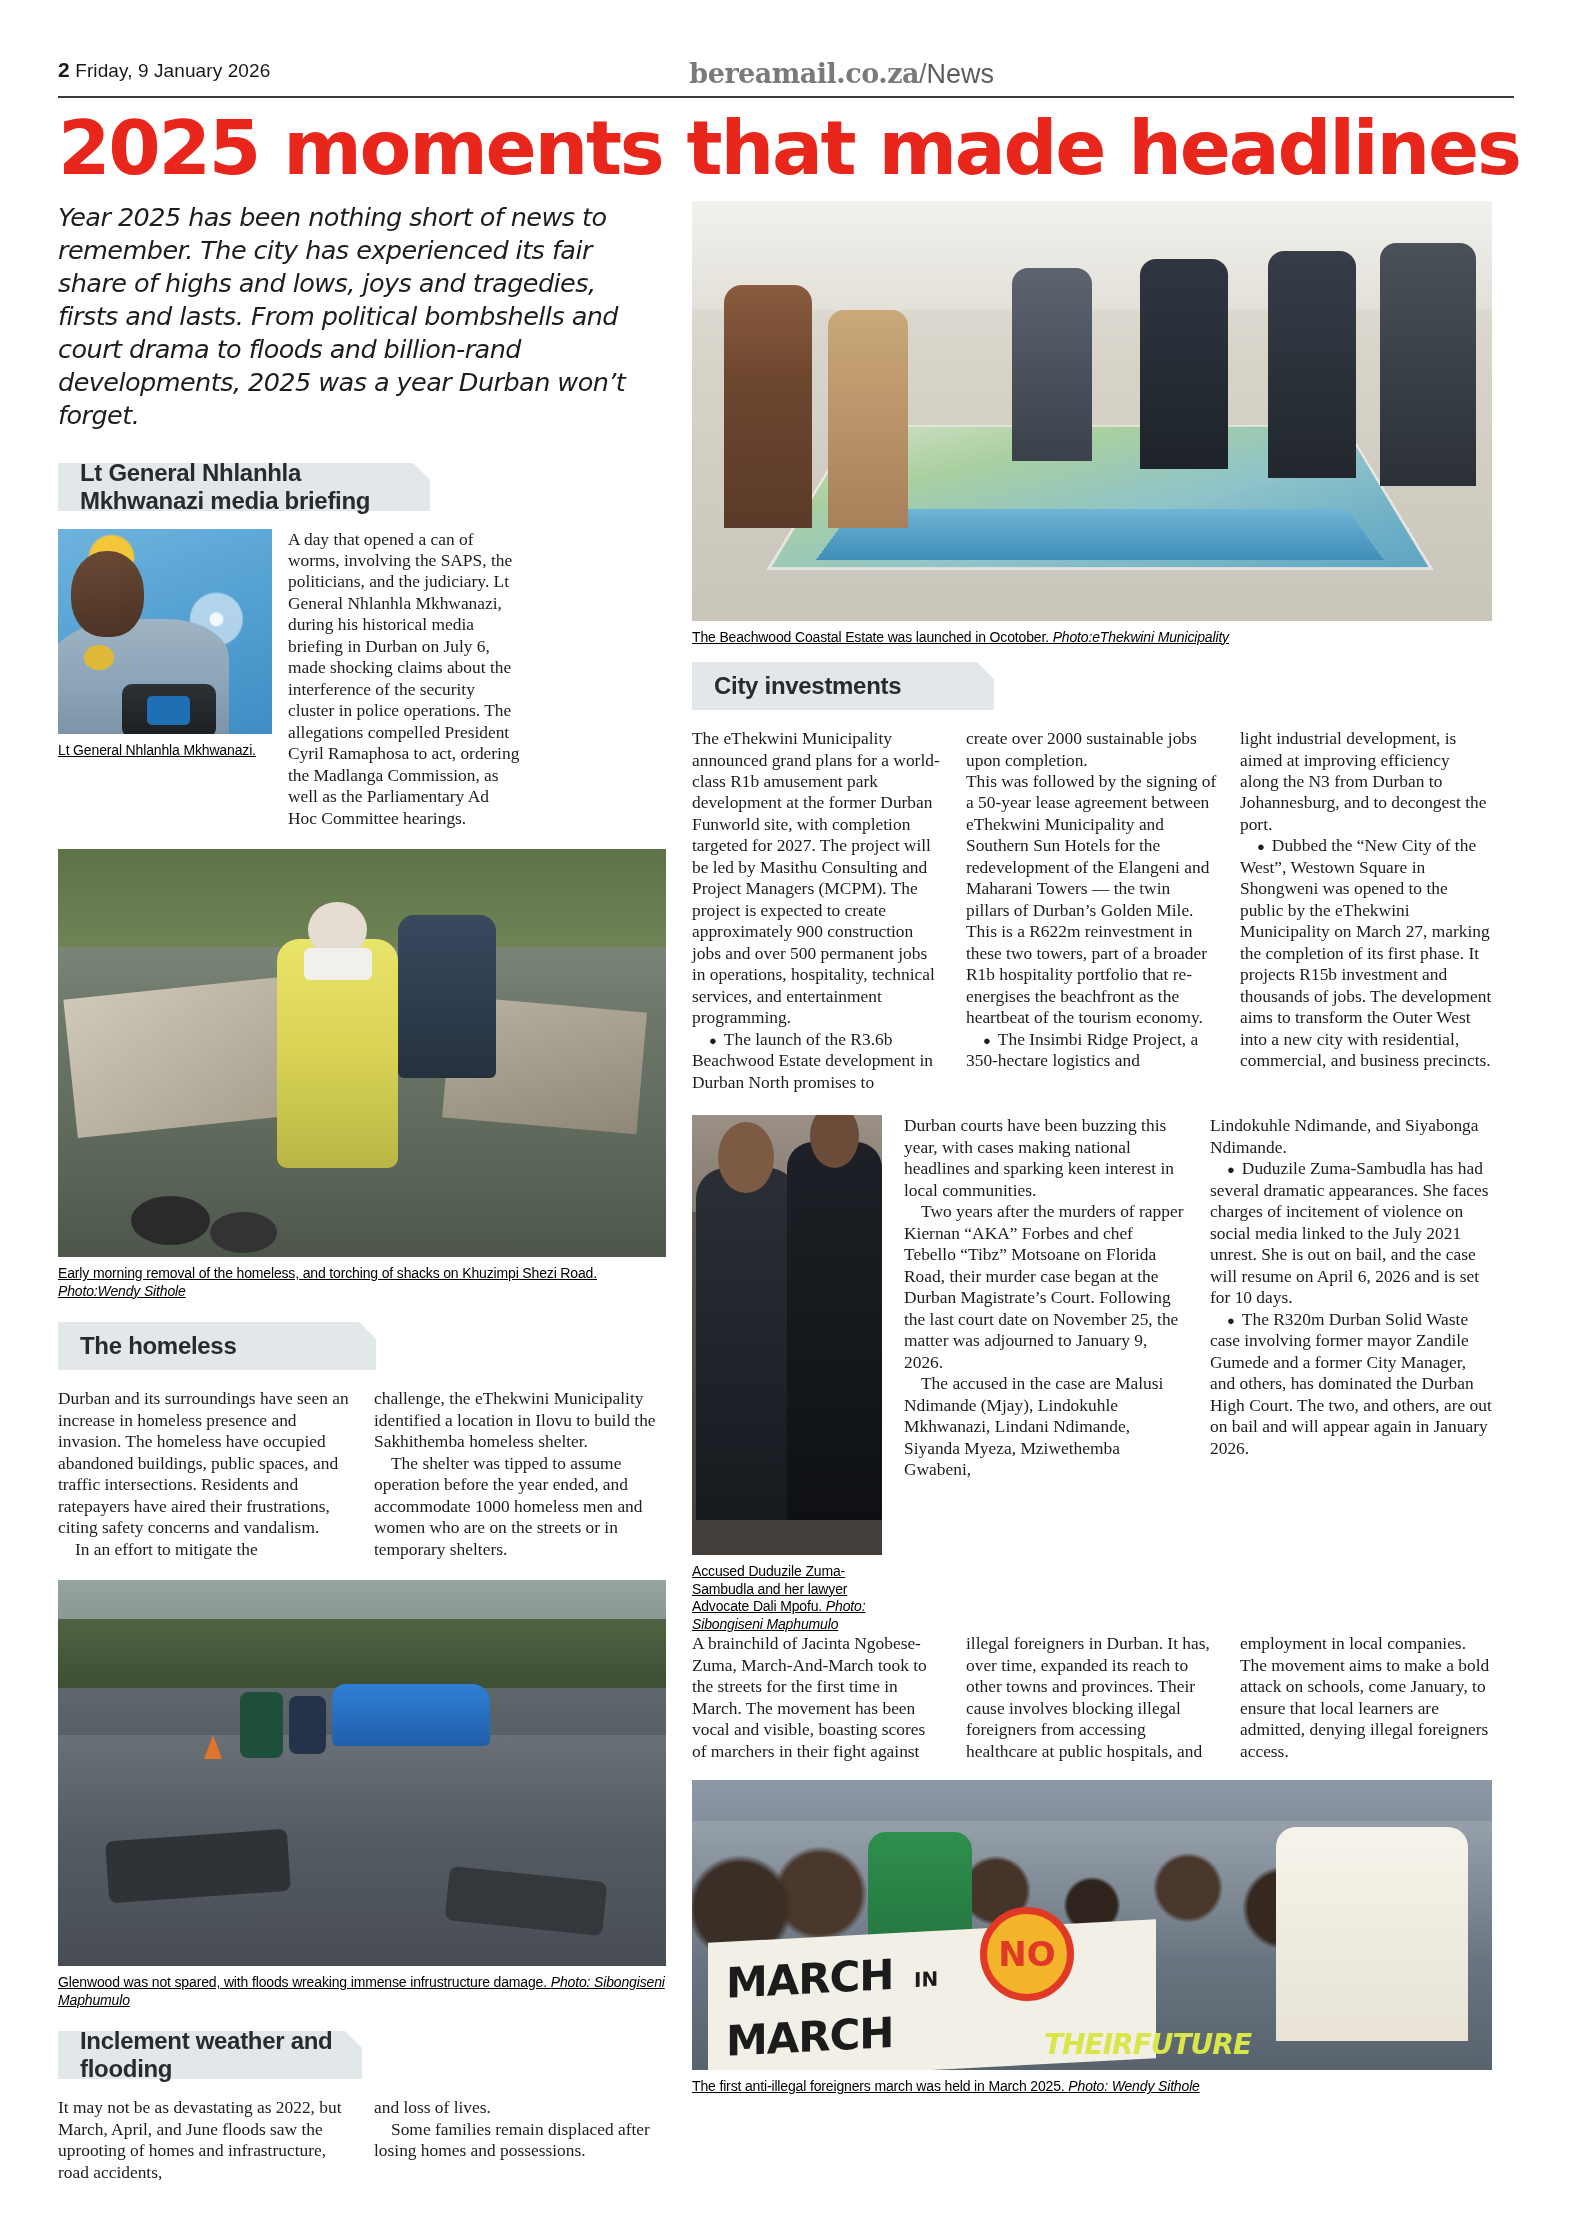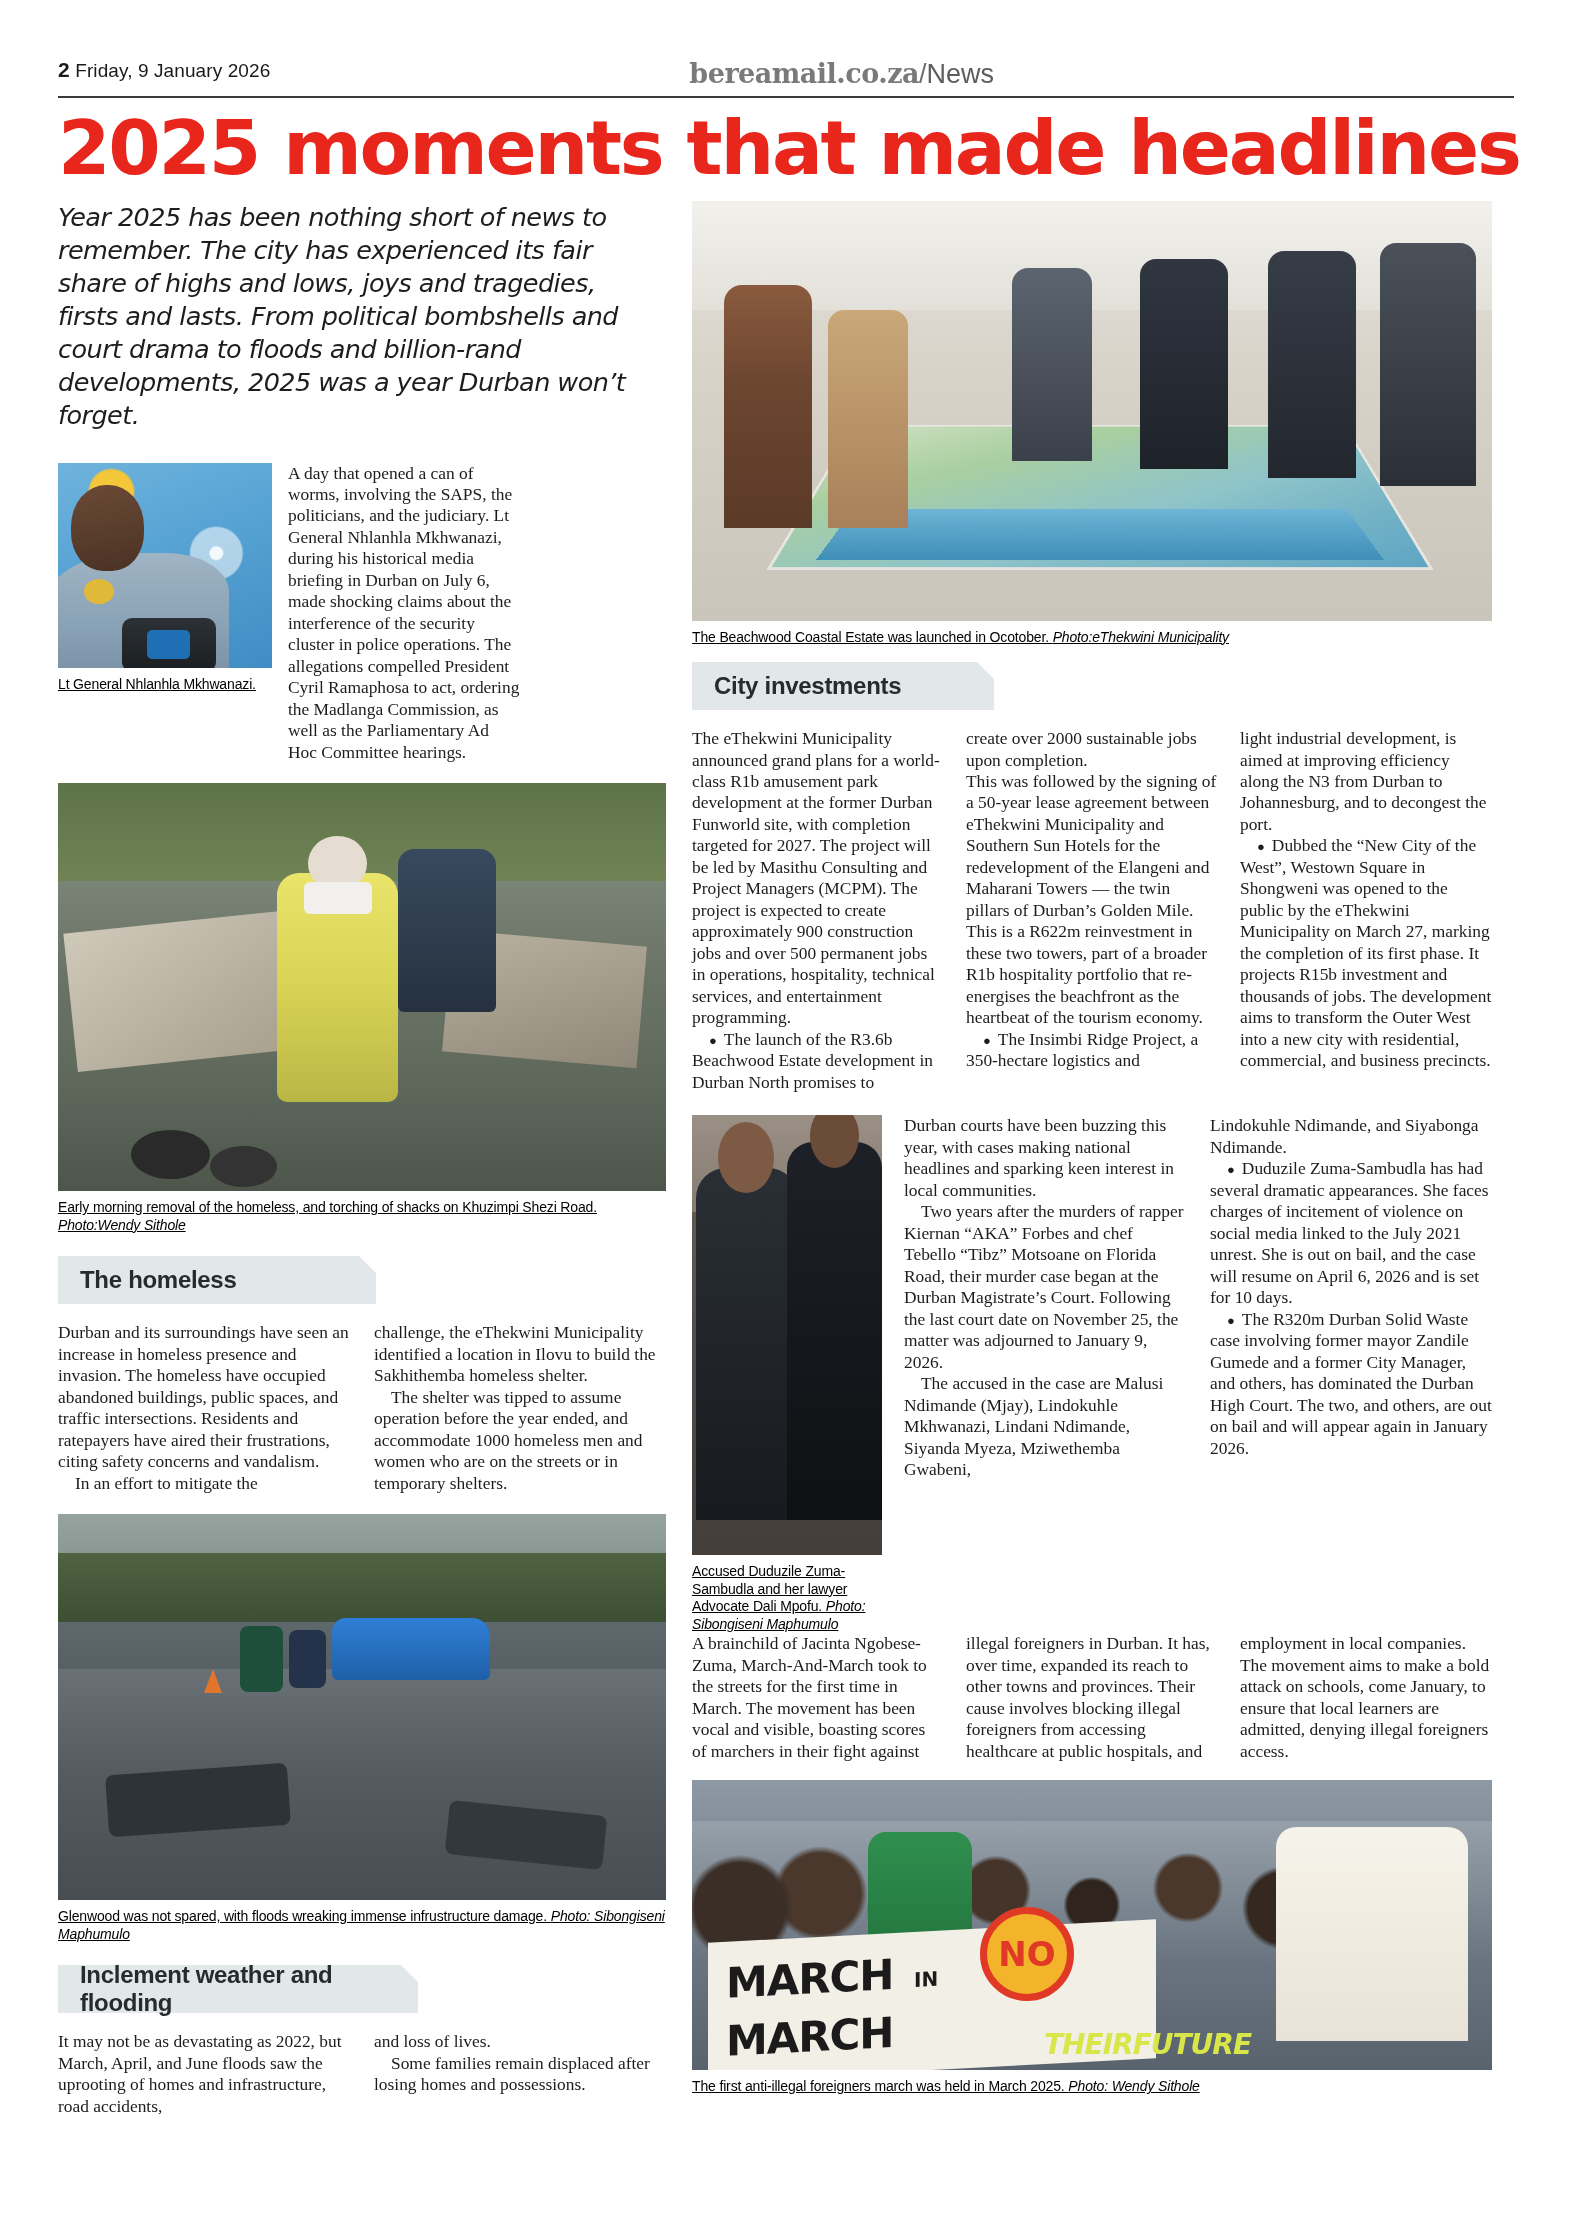--- a/index.html
+++ b/index.html
@@ -73,21 +73,21 @@
     letter-spacing:-.3px;
   }
   .flag::after {
     content:"";
     position:absolute; right:-0px; top:0;
     border-top:17px solid #ffffff;
     border-left:17px solid transparent;
   }
   .flag.w-left  { width:372px; }
   .flag.w-home  { width:318px; }
-  .flag.w-weather { width:360px; }
+  .flag.w-weather { width:304px; }
   .flag.w-city  { width:302px; }
   .flag.w-court { width:320px; margin-left:0; }
   .flag.w-march { width:300px; }
 
   
   .txt { font-family:"Liberation Serif", serif; font-size:17.4px; line-height:1.235; color:#1c1c1c; text-align:left; }
   .txt p { margin:0; }
   .txt p.ind { text-indent:17px; }
   .bullet::before { content:"\25CF"; font-size:13px; margin-right:7px; }
 
@@ -237,20 +237,23 @@
   </div>
 
   <div class="headline">2025 moments that made headlines</div>
 
   <div class="body-wrap">
 
     <div class="col-left">
 
       <div class="standfirst">Year 2025 has been nothing short of news to remember. The city has experienced its fair share of highs and lows, joys and tragedies, firsts and lasts. From political bombshells and court drama to floods and billion-rand developments, 2025 was a year Durban won’t forget.</div>
 
+      <div class="flag w-left">
+        <span>Lt General Nhlanhla Mkhwanazi media briefing</span>
+      </div>
 
       <div style="display:flex; gap:16px; align-items:flex-start;">
         <div style="width:214px;">
           <div class="photo ph-mkhwanazi">
             <div class="uniform"></div>
             <div class="head"></div>
             <div class="badge"></div>
             <div class="mic"></div>
           </div>
           <div class="cap">Lt General Nhlanhla Mkhwanazi.</div>

